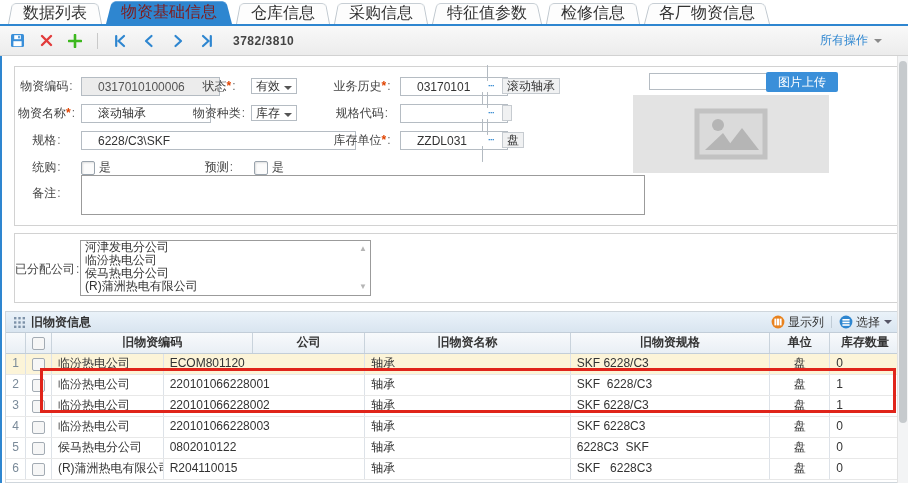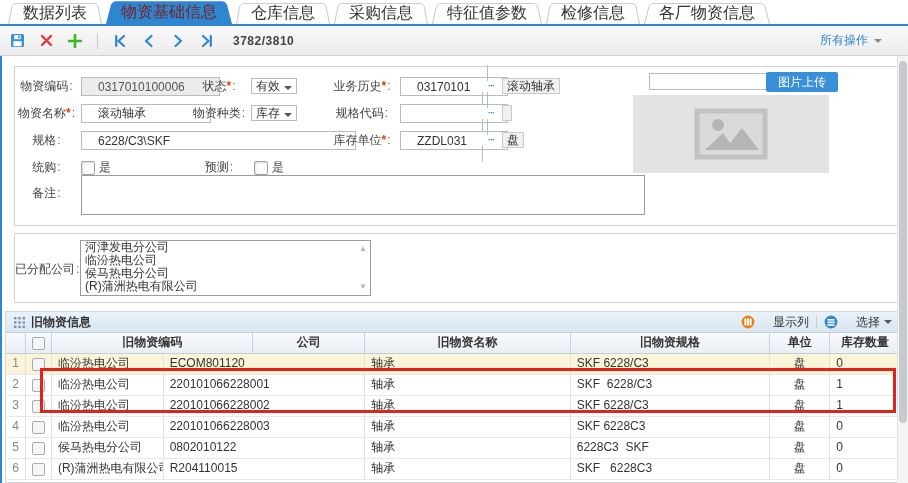--- a/index.html
+++ b/index.html
@@ -78,21 +78,21 @@
   .lb-arrow{position:absolute;right:3px;color:#b5b5b5;font-size:8px;line-height:8px;cursor:pointer;}
   .lb-up{top:4px;} .lb-down{bottom:4px;}
 
   
   .panel{position:absolute;left:3px;top:255px;width:896px;bottom:0;border:1px solid #cfd6dc;
          box-sizing:border-box;background:#fff;}
   .phead{height:20px;background:linear-gradient(#eaf2f9,#d9e5f0);border-bottom:1px solid #c2cdd8;
          display:flex;align-items:center;padding:0 8px;}
   .ptitle{font-weight:bold;margin-left:6px;color:#333;}
   .phead-right{margin-left:auto;display:flex;align-items:center;cursor:pointer;}
-  .phead-right .txt{margin-left:18px;color:#333;}
+  .phead-right .txt{margin-left:3px;color:#333;}
   .psep{width:1px;height:12px;background:#c0ccd6;margin:0 7px;}
   .caret{border:4px solid transparent;border-top-color:#556;margin-left:4px;margin-top:4px;}
 
   .thead{display:flex;height:20px;background:linear-gradient(#f8fafc,#e9eff5);
          border-bottom:1px solid #c3ced8;font-weight:bold;}
   .trow{display:flex;height:20px;border-bottom:1px solid #e8e8e8;background:#fff;cursor:pointer;}
   .trow.selected{background:#fcf4d8;}
   .tc{box-sizing:border-box;border-right:1px solid #dde2e8;padding:0 6px;line-height:19px;
       overflow:hidden;white-space:pre;}
   .thead .tc{text-align:center;border-right-color:#c9d3dc;line-height:19px;}

